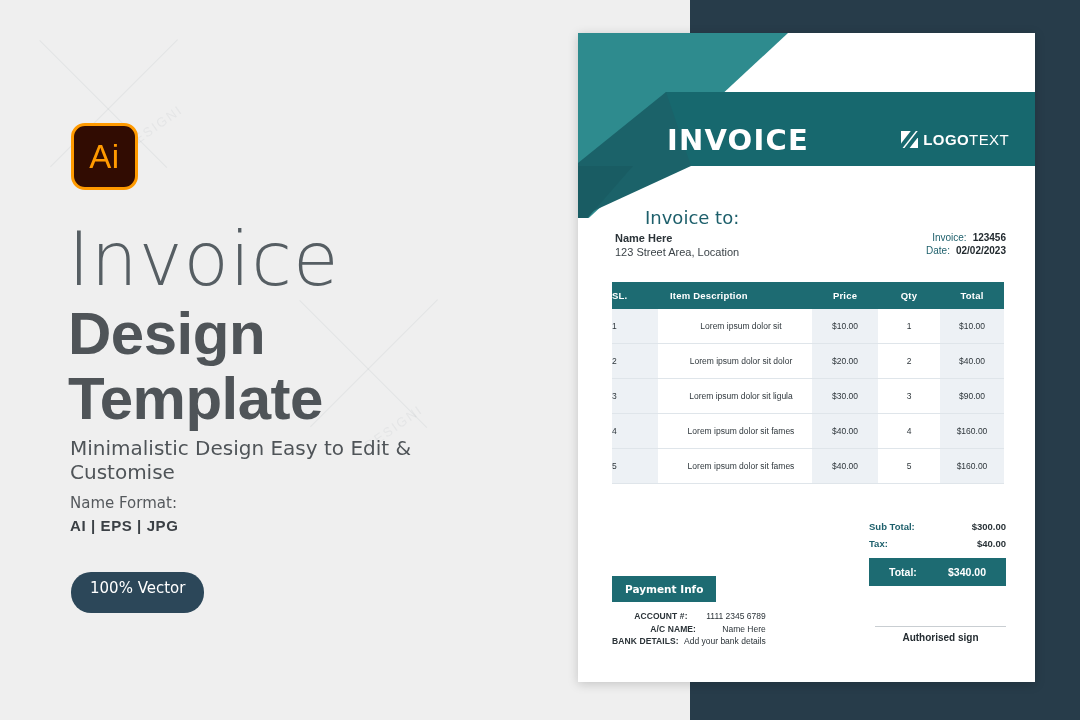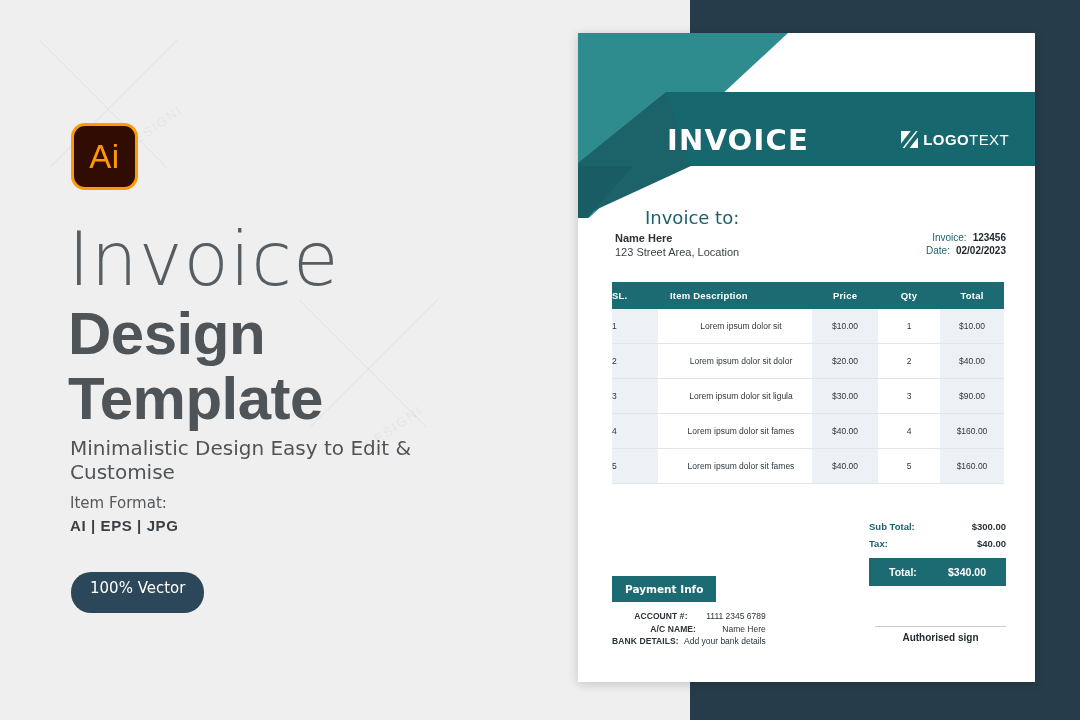--- a/index.html
+++ b/index.html
@@ -278,21 +278,21 @@
 
     <div class="promo-title-thin">Invoice</div>
 
     <div class="promo-title-bold">
       <div>Design</div>
       <div>Template</div>
     </div>
 
     <div class="promo-sub">Minimalistic Design Easy to Edit &amp; Customise</div>
 
-    <div class="promo-fileformat-label">Item Format:</div>
+    <div class="promo-fileformat-label">Name Format:</div>
 
     <div class="promo-fileformat-value">AI  |  EPS  |  JPG</div>
 
     <div class="vector-badge">100% Vector</div>
   </div>
 
   <div class="invoice-card">
 
     <div class="hdr">
       <svg width="457" height="185" viewBox="0 0 457 185" xmlns="http://www.w3.org/2000/svg">

